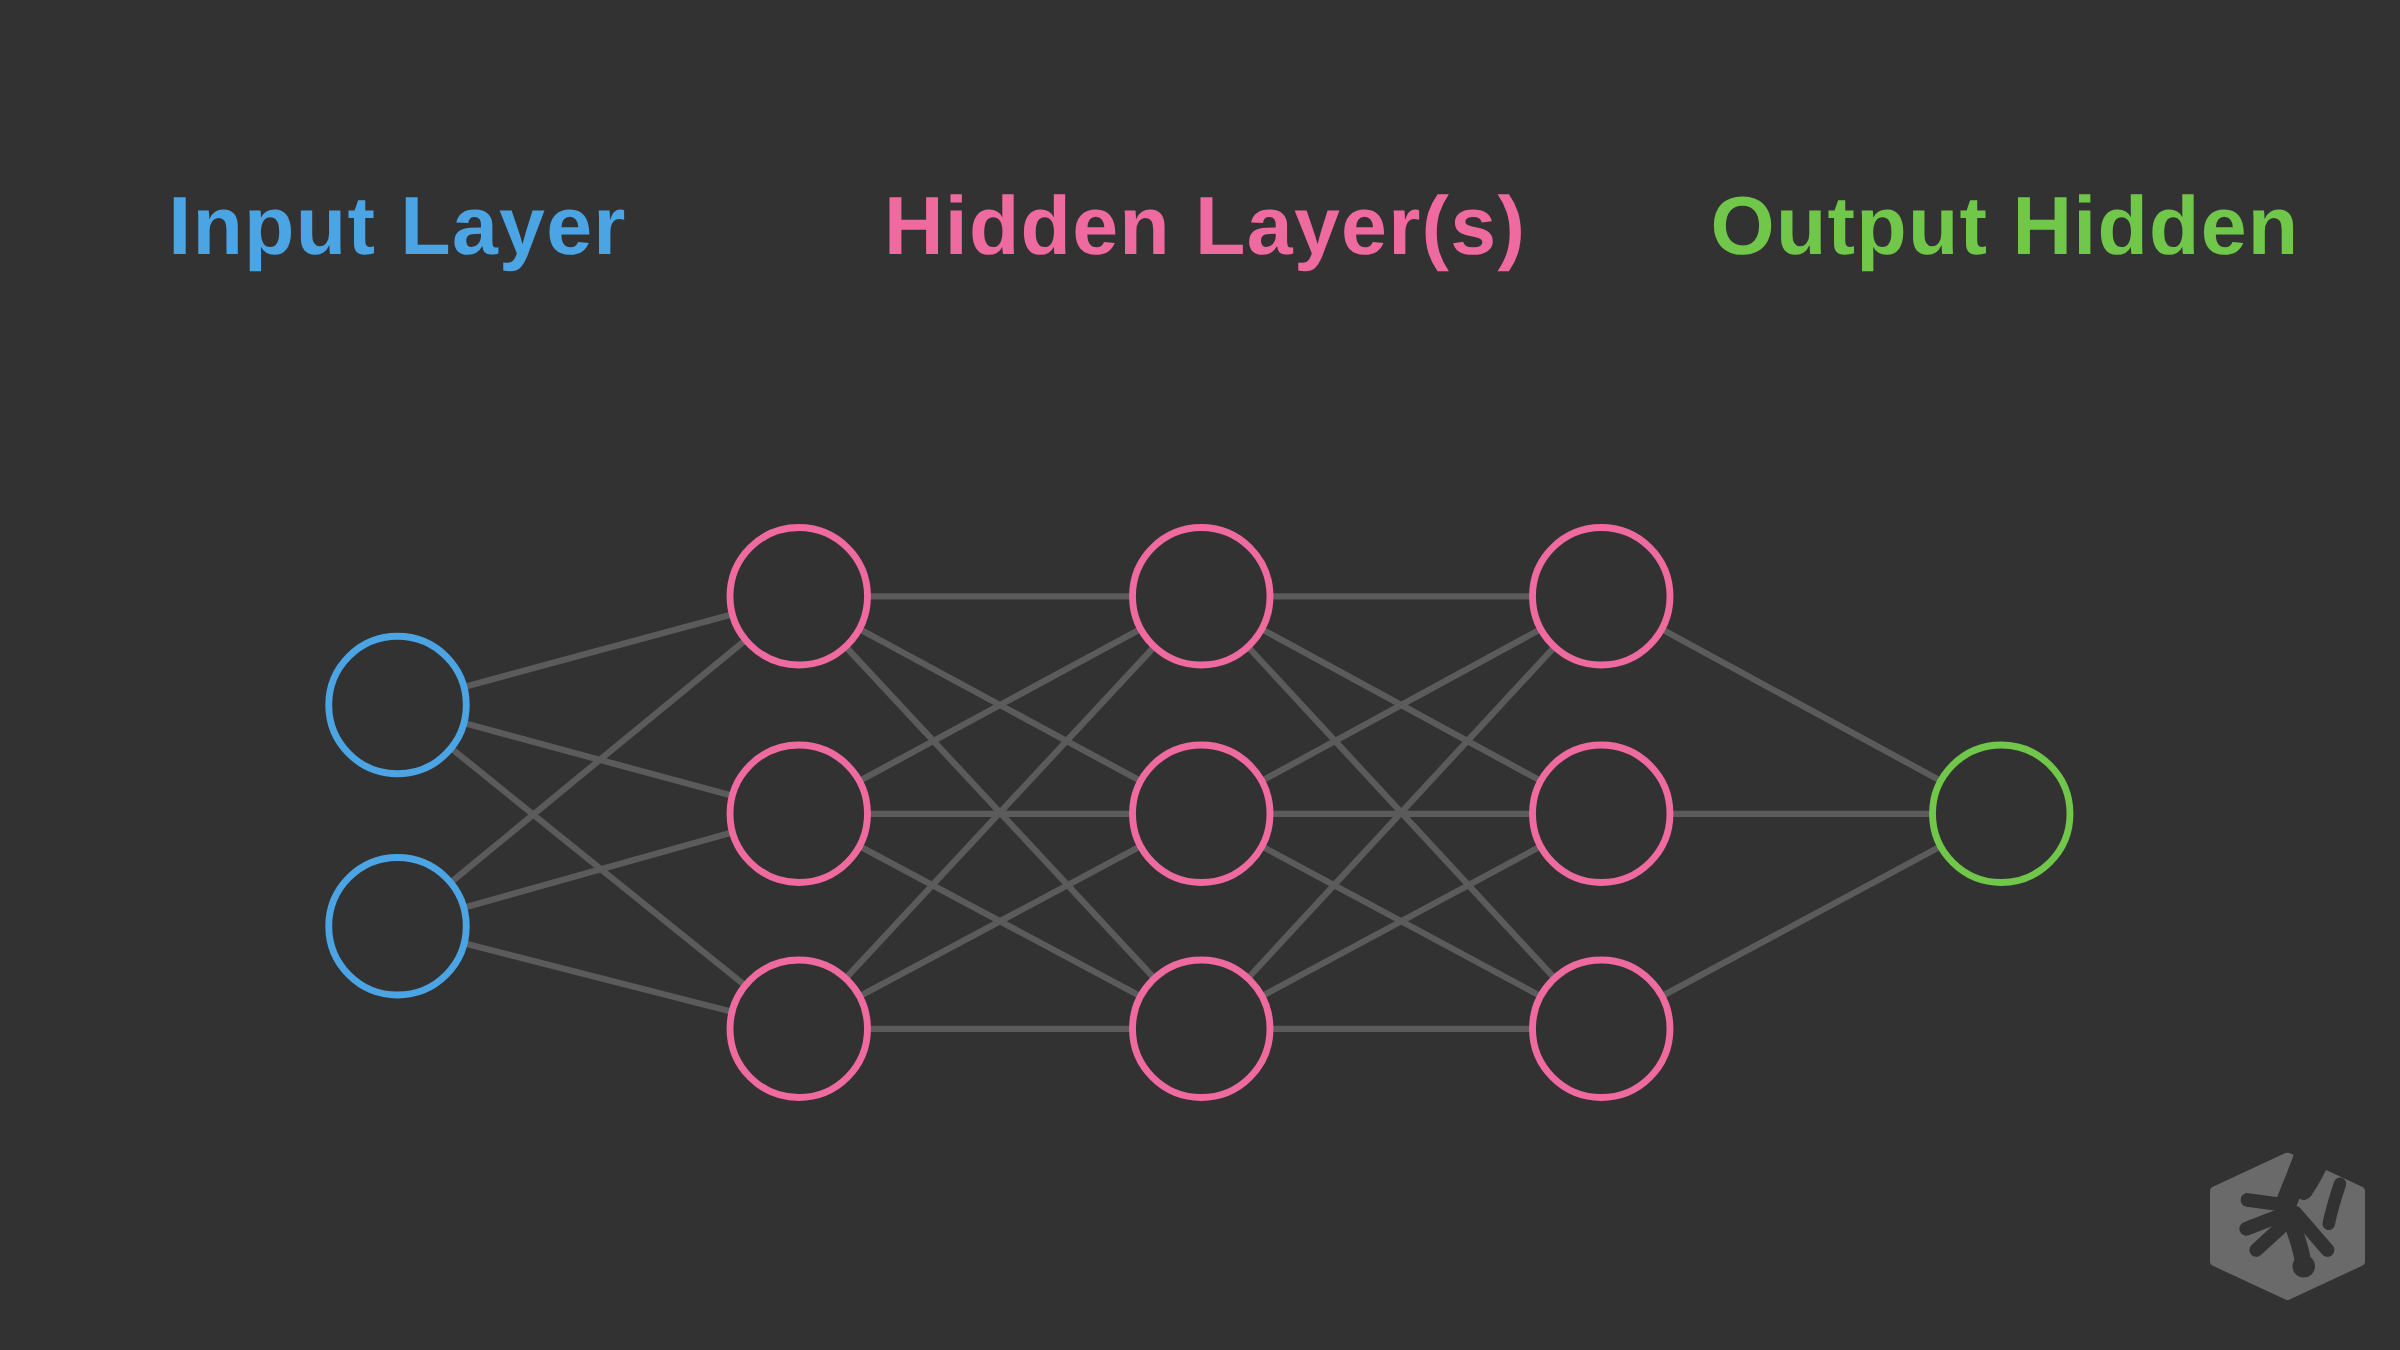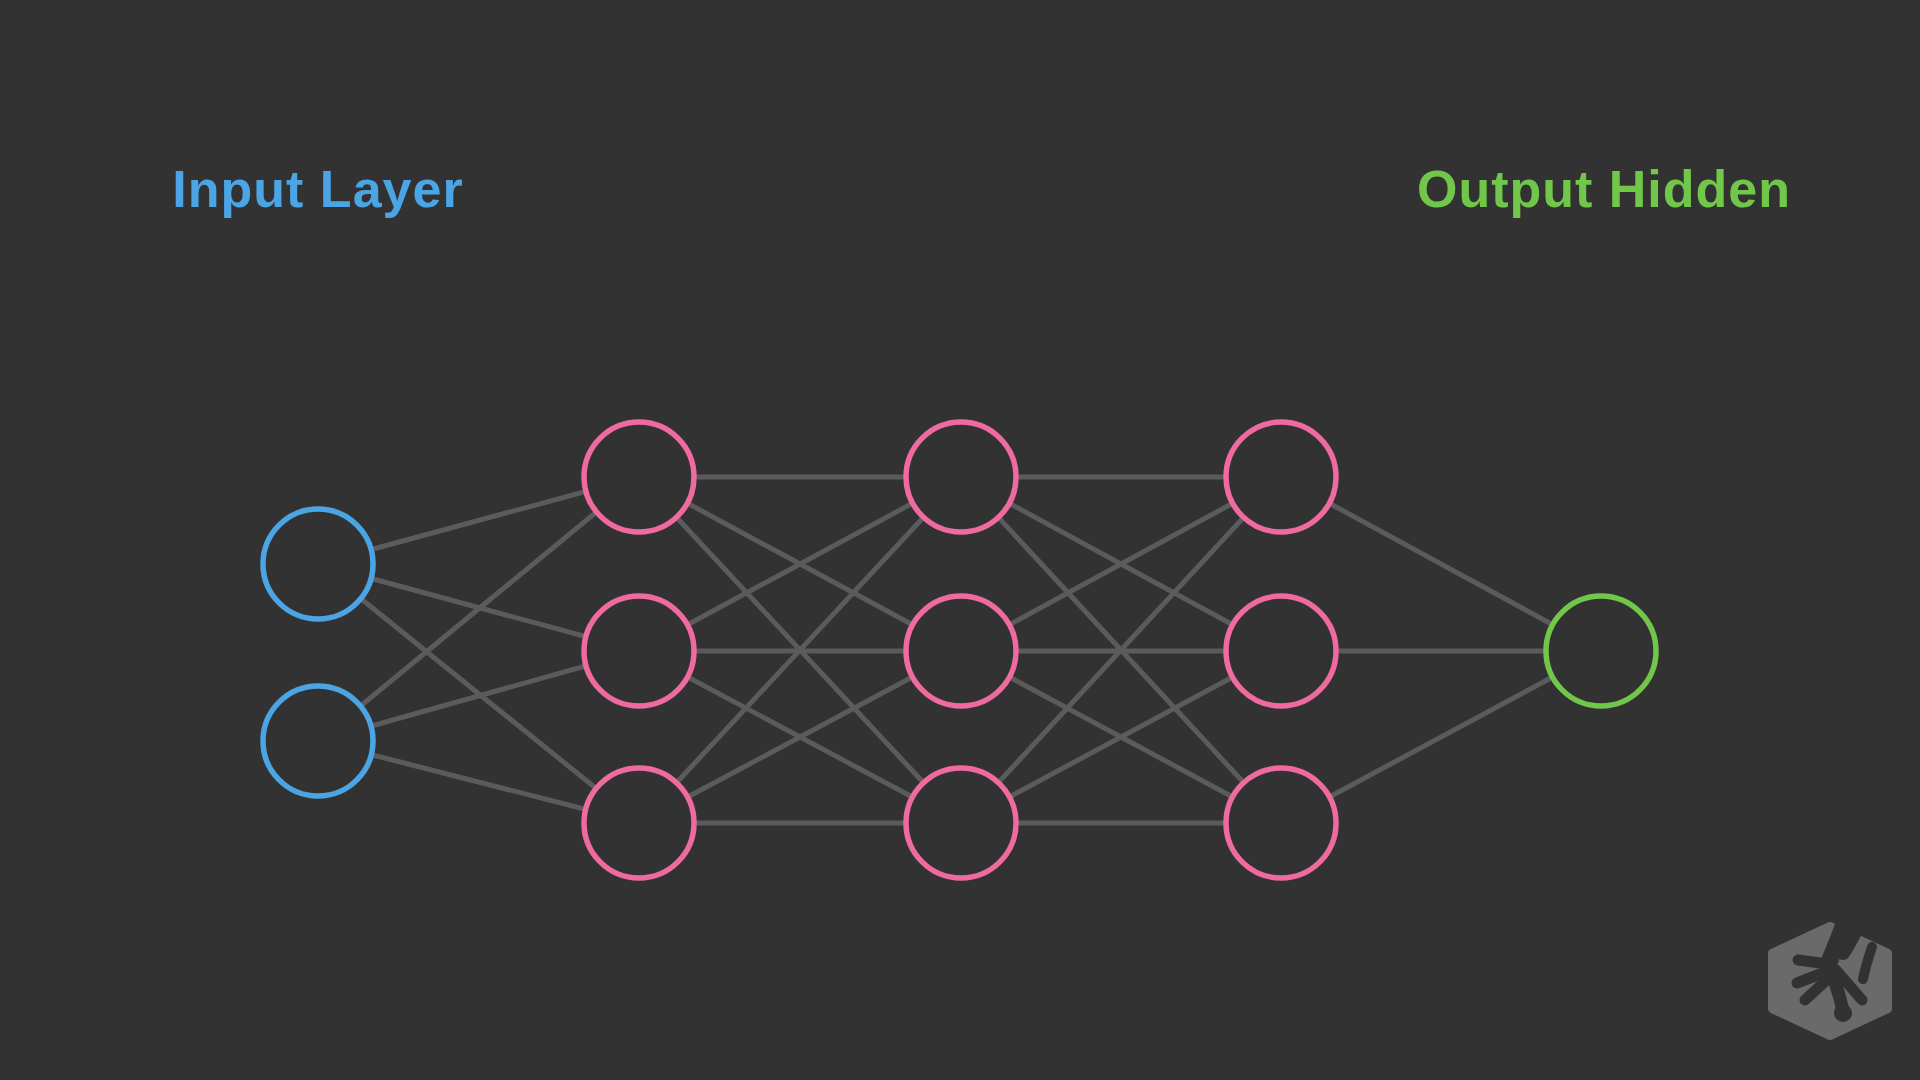--- a/index.html
+++ b/index.html
@@ -16,40 +16,40 @@
     position:relative;
     width:1920px;height:1080px;
     overflow:hidden;
     background:var(--bg);
     font-family:"Liberation Sans","DejaVu Sans",sans-serif;
   }
   .layer-label{
     position:absolute;
     top:147px;
     transform:translateX(-50%);
-    font-size:52px;
+    font-size:66px;
     font-weight:700;
     letter-spacing:1px;
     white-space:nowrap;
     line-height:1;
-    margin-top:16px;
   }
   .label-input{left:318px;color:var(--input);}
   .label-hidden{left:964px;color:var(--hidden);}
   .label-output{left:1604px;color:var(--output);}
   #network{position:absolute;left:0;top:0;width:1920px;height:1080px;}
   #logo{position:absolute;left:1766px;top:922px;width:128px;height:118px;}
 </style>
 </head>
 <body>
 
 <div class="canvas">
 
   <div class="layer-label label-input">Input Layer</div>
 
+  <div class="layer-label label-hidden">Hidden Layer(s)</div>
 
   <div class="layer-label label-output">Output Hidden</div>
 
   <svg id="network" viewBox="0 0 1920 1080">
       <line x1="318" y1="564" x2="639" y2="477" stroke="#5b5b5b" stroke-width="5"></line>
       <line x1="318" y1="564" x2="639" y2="651" stroke="#5b5b5b" stroke-width="5"></line>
       <line x1="318" y1="564" x2="639" y2="823" stroke="#5b5b5b" stroke-width="5"></line>
       <line x1="318" y1="741" x2="639" y2="477" stroke="#5b5b5b" stroke-width="5"></line>
       <line x1="318" y1="741" x2="639" y2="651" stroke="#5b5b5b" stroke-width="5"></line>
       <line x1="318" y1="741" x2="639" y2="823" stroke="#5b5b5b" stroke-width="5"></line>

